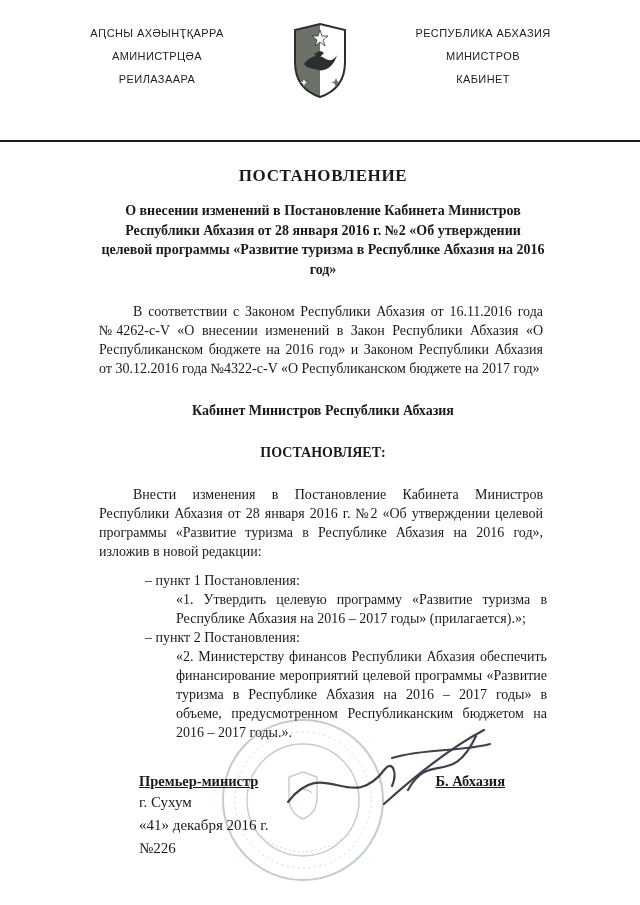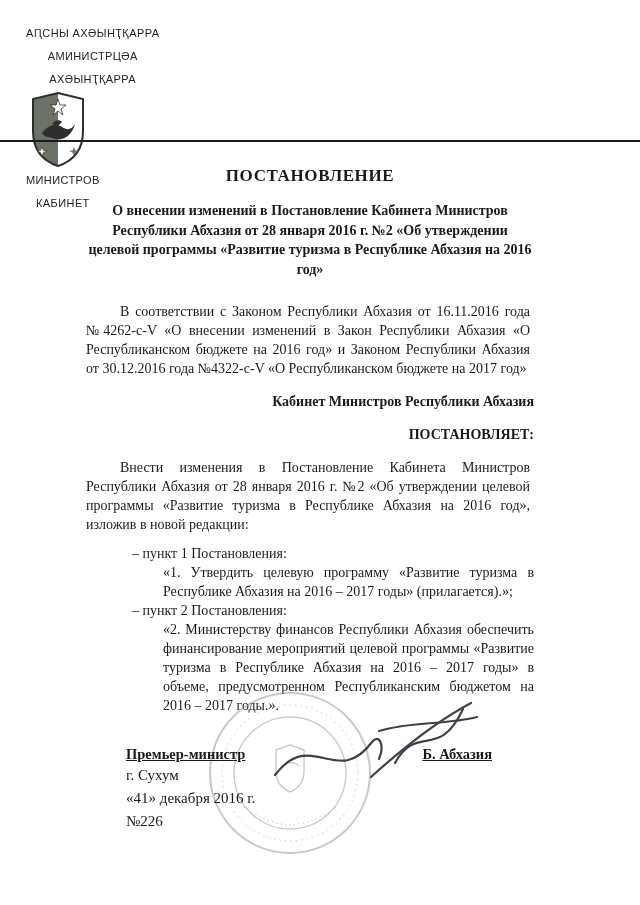--- a/index.html
+++ b/index.html
@@ -14,21 +14,20 @@
     overflow: hidden;
   }
 
   
   .letterhead {
     position: absolute;
     top: 22px; left: 0; right: 0;
     display: flex;
     align-items: flex-start;
     padding: 0 26px;
-    flex-direction: column;
   }
   .lh-col {
     flex: 1;
     text-align: center;
     font-family: "Liberation Sans", sans-serif;
     font-size: 11px;
     letter-spacing: 0.4px;
     line-height: 23px;
     color: #222;
   }
@@ -41,21 +40,21 @@
   .rule {
     position: absolute;
     top: 140px; left: 0; right: 0;
     border-top: 2px solid #1c1c1c;
   }
 
   
   .content {
     position: absolute;
     top: 160px;
-    left: 86px;
+    left: 99px;
     width: 448px;
     font-size: 14px;
     line-height: 19px;
   }
   .doc-title {
     text-align: center;
     font-weight: bold;
     font-size: 17px;
     letter-spacing: 0.6px;
     margin: 6px 0 16px 0;
@@ -65,23 +64,23 @@
     font-weight: bold;
     line-height: 19.5px;
     margin-bottom: 23px;
   }
   .para {
     text-align: justify;
     text-indent: 34px;
     margin: 0 4px 10px 0;
   }
   .center-bold {
-    text-align: right;
-    font-weight: bold;
-    margin: 14px 0;
+    text-align: center;
+    font-weight: bold;
+    margin: 23px 0;
   }
   .list-label {
     margin-left: 46px;
   }
   .list-text {
     margin-left: 77px;
     text-align: justify;
   }
 
   
@@ -126,21 +125,21 @@
 </style>
 </head>
 <body>
 
 <div class="page">
 
   <div class="letterhead">
     <div class="lh-col">
       <div>АԤСНЫ АХӘЫНҬҚАРРА</div>
       <div>АМИНИСТРЦӘА</div>
-      <div>АХӘЫНҬҚАРРА</div>
+      <div>РЕИЛАЗААРА</div>
     </div>
     <div class="lh-emblem">
       <svg width="60" height="78" viewBox="0 0 60 78" aria-hidden="true">
         <defs>
           <clipPath id="shieldClip">
             <path d="M30 2 L55 8 L55 40 C55 59 45 70 30 75 C15 70 5 59 5 40 L5 8 Z"></path>
           </clipPath>
         </defs>
         <g clip-path="url(#shieldClip)">
           <rect x="0" y="0" width="30" height="78" fill="#6d7268"></rect>
@@ -148,20 +147,21 @@
         </g>
         <path d="M30 2 L55 8 L55 40 C55 59 45 70 30 75 C15 70 5 59 5 40 L5 8 Z" fill="none" stroke="#2e2e2e" stroke-width="2"></path>
         <polygon points="30,8 32,14 38,14 33,18 35,24 30,20 25,24 27,18 22,14 28,14" fill="#ffffff" stroke="#2e2e2e" stroke-width="0.8"></polygon>
         <path d="M14 42 C20 34 28 32 34 36 C40 40 44 38 47 33 C44 44 36 50 28 48 C21 46 16 46 14 42 Z" fill="#2e2e2e"></path>
         <path d="M24 33 C27 29 31 28 34 31 L30 35 Z" fill="#2e2e2e"></path>
         <polygon points="14,56 15.5,59.5 19,60 15.5,61.5 14,65 12.5,61.5 9,60 12.5,59.5" fill="#ffffff" stroke="#2e2e2e" stroke-width="0.6"></polygon>
         <polygon points="46,56 47.5,59.5 51,60 47.5,61.5 46,65 44.5,61.5 41,60 44.5,59.5" fill="#6d7268"></polygon>
       </svg>
     </div>
     <div class="lh-col">
+      <div>РЕСПУБЛИКА АБХАЗИЯ</div>
       <div>МИНИСТРОВ</div>
       <div>КАБИНЕТ</div>
     </div>
   </div>
 
   <div class="rule"></div>
 
   <div class="content">
 
     <div class="doc-title">ПОСТАНОВЛЕНИЕ</div>

